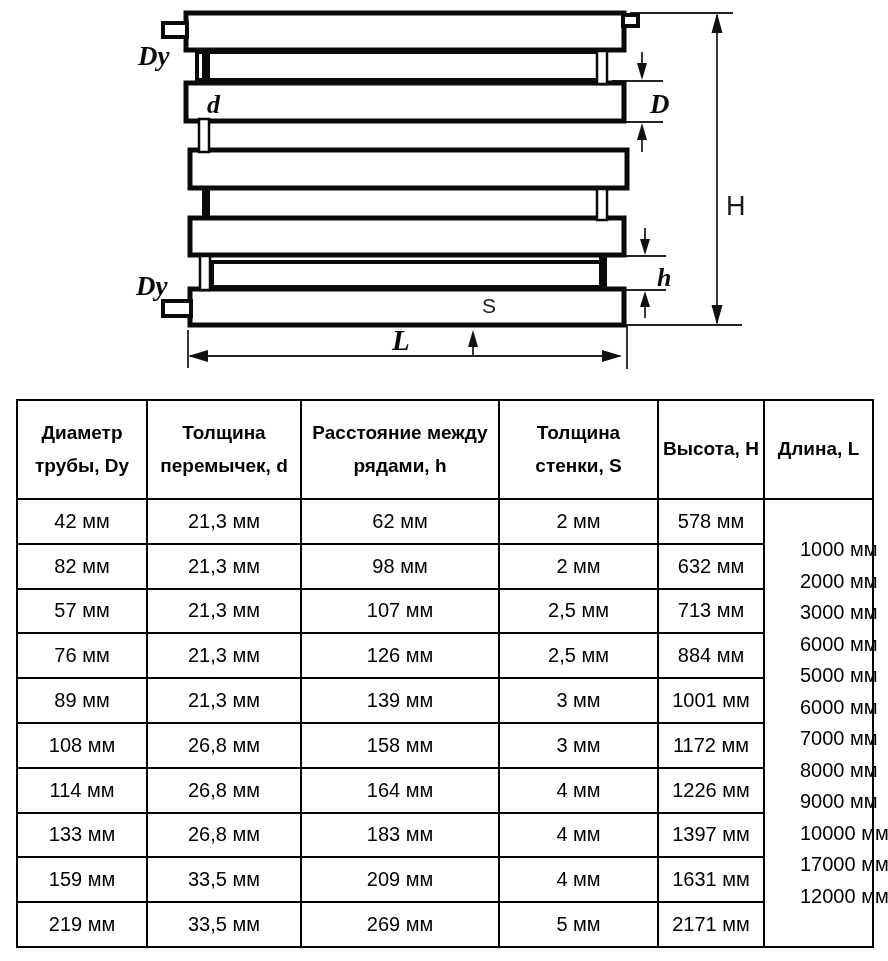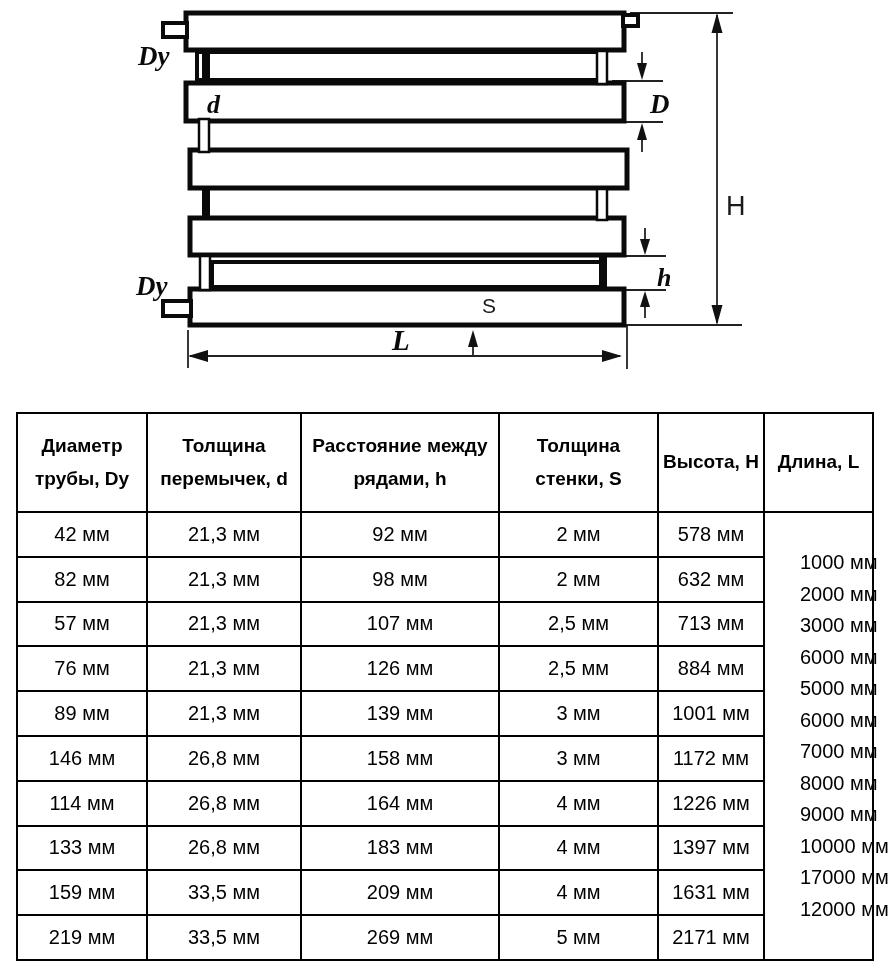--- a/index.html
+++ b/index.html
@@ -9,21 +9,21 @@
   svg{display:block;}
   svg .tube{fill:#ffffff;stroke:#0a0a0a;stroke-width:5;}
   svg .tube-thin{fill:#ffffff;stroke:#0a0a0a;stroke-width:4;}
   svg .stub{fill:#ffffff;stroke:#0a0a0a;stroke-width:4;}
   svg .jump-solid{fill:#0a0a0a;stroke:none;}
   svg .jump-open{fill:#ffffff;stroke:#0a0a0a;stroke-width:2.5;}
   svg .dim{stroke:#222222;stroke-width:1.8;fill:none;}
   svg .arr{fill:#111111;stroke:none;}
   svg .lblSerif{font-family:"Liberation Serif",serif;font-style:italic;font-weight:bold;fill:#0a0a0a;}
   svg .lblSans{font-family:"Liberation Sans",sans-serif;font-weight:400;fill:#1a1a1a;}
-  table.spec{position:absolute;left:16px;top:412px;width:856px;
+  table.spec{position:absolute;left:16px;top:399px;width:856px;
              border-collapse:collapse;table-layout:fixed;}
   table.spec th, table.spec td{border:2px solid #000;text-align:center;
              vertical-align:middle;white-space:nowrap;padding:0 2px;}
   table.spec th{font-size:19px;font-weight:bold;height:97px;line-height:1.7;white-space:normal;}
   table.spec td{font-size:20px;height:42.6px;}
   td.len-cell{padding:0;}
   .len-lines{display:flex;flex-direction:column;justify-content:center;height:446px;}
   .len-lines div{line-height:31.5px;font-size:20px;margin-left:33px;}
 </style>
 </head>
@@ -120,21 +120,21 @@
       <th>Расстояние между рядами, h</th>
       <th>Толщина стенки, S</th>
       <th>Высота, H</th>
       <th>Длина, L</th>
     </tr>
   </thead>
   <tbody>
     <tr>
       <td>42 мм</td>
       <td>21,3 мм</td>
-      <td>92 мм</td>
+      <td>62 мм</td>
       <td>2 мм</td>
       <td>578 мм</td>
       <td class="len-cell" rowspan="10">
         <div class="len-lines">
           <div>1000 мм</div>
           <div>2000 мм</div>
           <div>3000 мм</div>
           <div>6000 мм</div>
           <div>5000 мм</div>
           <div>6000 мм</div>
@@ -169,21 +169,21 @@
       <td>884 мм</td>
     </tr>
     <tr>
       <td>89 мм</td>
       <td>21,3 мм</td>
       <td>139 мм</td>
       <td>3 мм</td>
       <td>1001 мм</td>
     </tr>
     <tr>
-      <td>146 мм</td>
+      <td>108 мм</td>
       <td>26,8 мм</td>
       <td>158 мм</td>
       <td>3 мм</td>
       <td>1172 мм</td>
     </tr>
     <tr>
       <td>114 мм</td>
       <td>26,8 мм</td>
       <td>164 мм</td>
       <td>4 мм</td>

